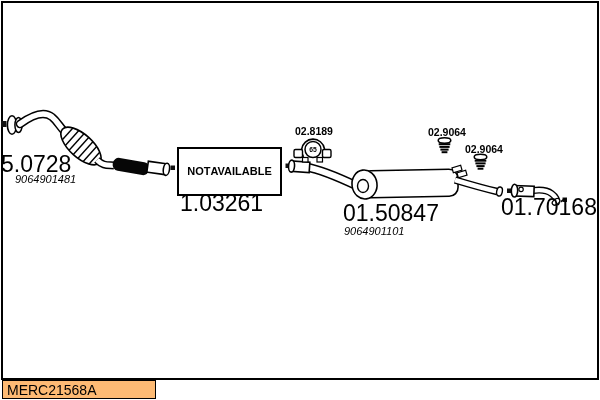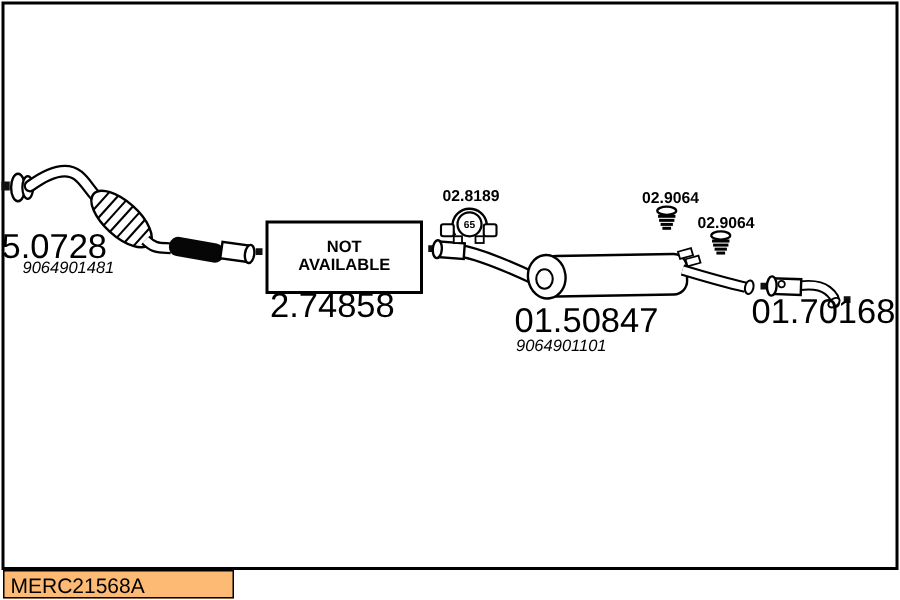--- a/index.html
+++ b/index.html
@@ -18,21 +18,21 @@
     font-size:23px;font-weight:400;line-height:1;letter-spacing:0px;white-space:nowrap;
   }
   .oe-number{
     font-size:11px;font-weight:400;line-height:1;white-space:nowrap;font-style:italic;
   }
   .small-code{
     font-size:10.5px;font-weight:700;line-height:1;white-space:nowrap;
   }
   .na-box{
     left:177px;top:147px;width:101px;height:45px;border:2px solid #000;background:#fff;
-    display:flex;flex-direction:column;justify-content:center;
+    display:flex;flex-direction:row;align-items:center;justify-content:center;
     font-size:11px;font-weight:700;line-height:11.5px;text-align:center;
   }
   .footer-box{
     left:2px;top:380px;width:148px;height:17px;border:1.6px solid #000;background:#fdba74;
     display:flex;align-items:center;
     font-size:14px;font-weight:400;padding-left:4px;
   }
   svg text.clamp-size{font-family:"Liberation Sans",sans-serif;font-size:6.8px;font-weight:700;}
 </style>
 </head>
@@ -131,21 +131,21 @@
   </g>
 </svg>
 
 <div class="abs big-code" style="left:1px;top:153px;">5.0728</div>
 <div class="abs oe-number" style="left:15px;top:174px;">9064901481</div>
 
 <div class="abs na-box">
   <span>NOT</span>
   <span>AVAILABLE</span>
 </div>
-<div class="abs big-code" style="left:180px;top:192px;">2.74858</div>
+<div class="abs big-code" style="left:180px;top:192px;">1.03261</div>
 
 <div class="abs small-code" style="left:295px;top:126px;text-align:center;">02.8189</div>
 
 <div class="abs big-code" style="left:343px;top:202px;">01.50847</div>
 <div class="abs oe-number" style="left:344px;top:226px;">9064901101</div>
 
 <div class="abs small-code" style="left:428px;top:126.5px;">02.9064</div>
 <div class="abs small-code" style="left:465px;top:143.5px;">02.9064</div>
 
 <div class="abs big-code" style="left:501px;top:196px;">01.70168</div>

